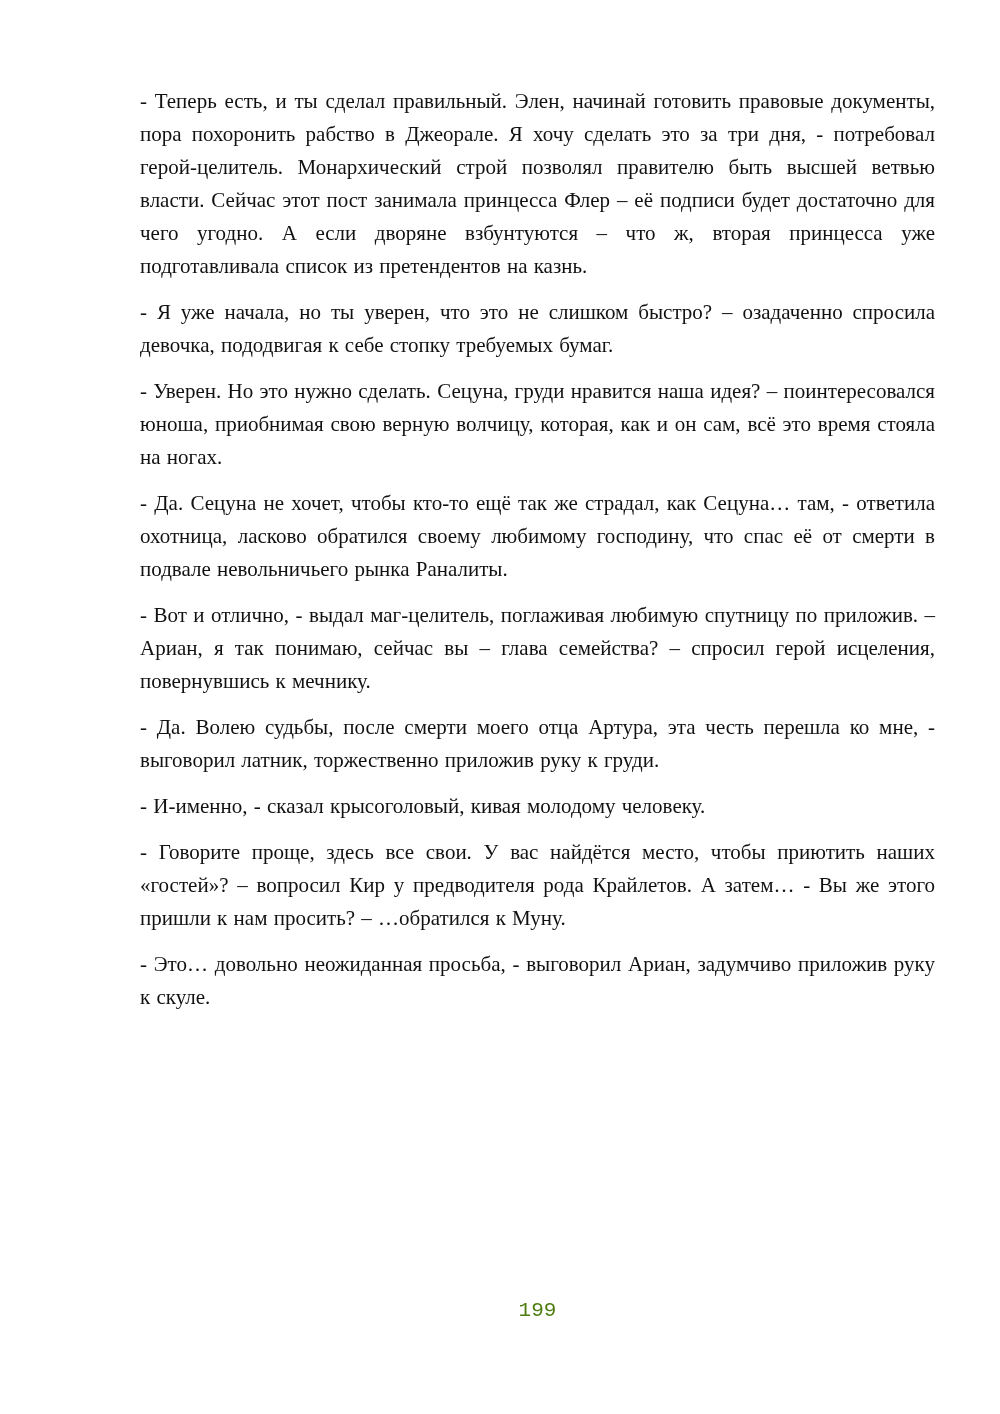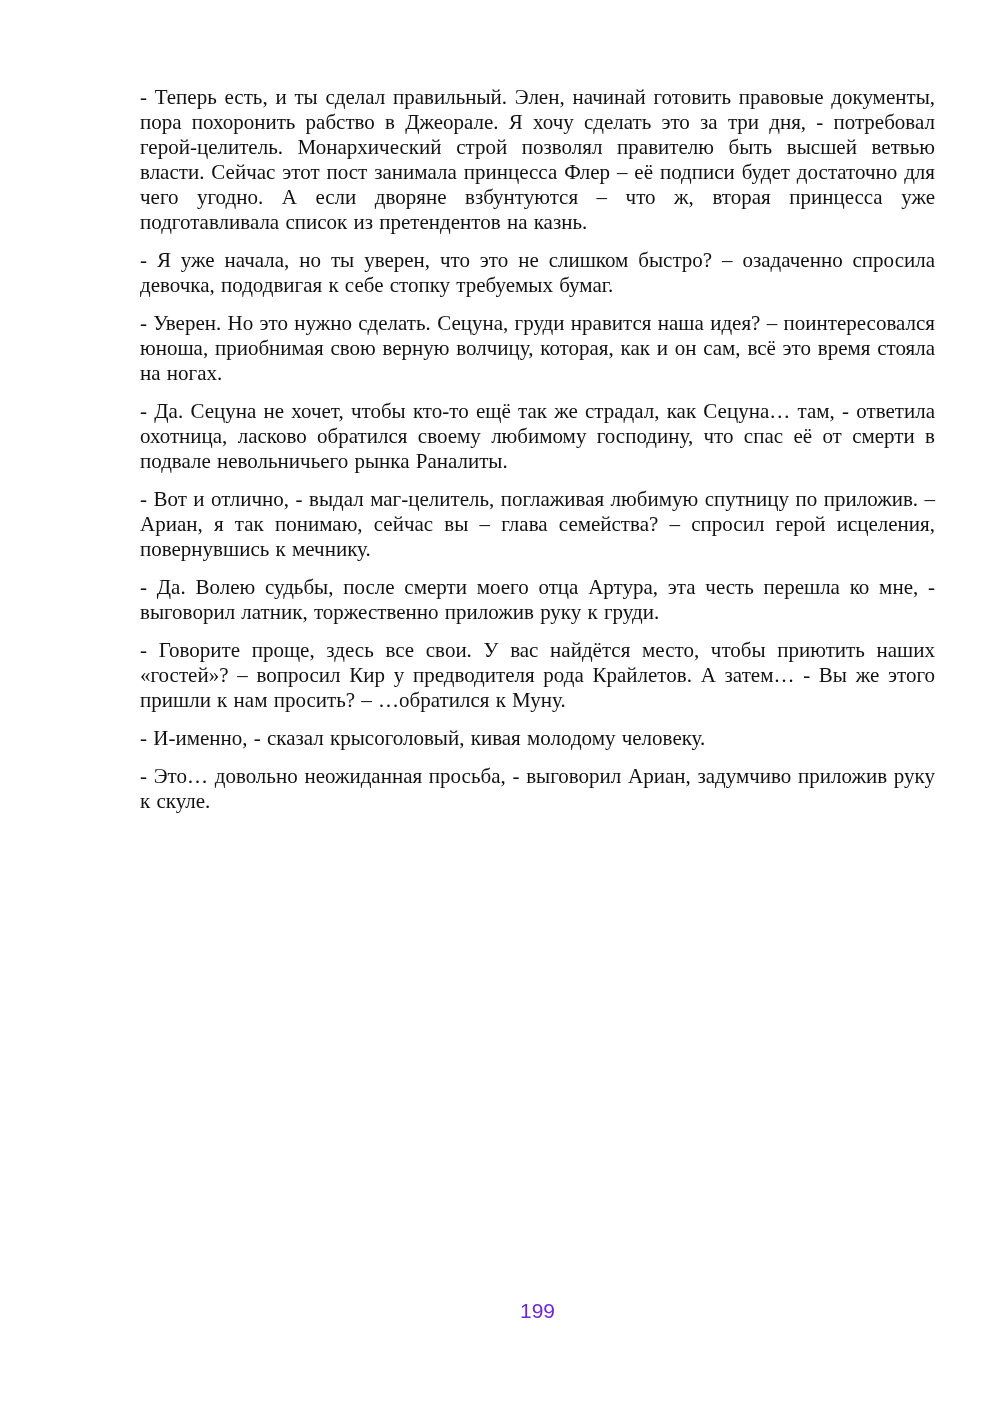--- a/index.html
+++ b/index.html
@@ -18,47 +18,47 @@
   }
   .content {
     position: absolute;
     left: 140px;
     right: 65px;
     top: 85px;
   }
   .content p {
     margin: 0 0 13px 0;
     font-size: 21px;
-    line-height: 25px;
+    line-height: 33px;
     text-align: justify;
     text-align-last: left;
     text-justify: inter-word;
     word-spacing: 1px;
   }
   .footer {
     position: absolute;
     left: 140px;
     right: 65px;
     top: 1298px;
     text-align: center;
-    font-family: Liberation Sans, sans-serif;
+    font-family: Liberation Mono, monospace;
     font-size: 21px;
     line-height: 26px;
-    color: #6d28d9;
+    color: #4d7c0f;
   }
 </style>
 </head>
 <body>
 
 <div class="page">
   <div class="content">
     <p>- Теперь есть, и ты сделал правильный. Элен, начинай готовить правовые документы, пора похоронить рабство в Джеорале. Я хочу сделать это за три дня, - потребовал герой-целитель. Монархический строй позволял правителю быть высшей ветвью власти. Сейчас этот пост занимала принцесса Флер – её подписи будет достаточно для чего угодно. А если дворяне взбунтуются – что ж, вторая принцесса уже подготавливала список из претендентов на казнь.</p>
     <p>- Я уже начала, но ты уверен, что это не слишком быстро? – озадаченно спросила девочка, пододвигая к себе стопку требуемых бумаг.</p>
     <p>- Уверен. Но это нужно сделать. Сецуна, груди нравится наша идея? – поинтересовался юноша, приобнимая свою верную волчицу, которая, как и он сам, всё это время стояла на ногах.</p>
     <p>- Да. Сецуна не хочет, чтобы кто-то ещё так же страдал, как Сецуна… там, - ответила охотница, ласково обратился своему любимому господину, что спас её от смерти в подвале невольничьего рынка Раналиты.</p>
     <p>- Вот и отлично, - выдал маг-целитель, поглаживая любимую спутницу по приложив. – Ариан, я так понимаю, сейчас вы – глава семейства? – спросил герой исцеления, повернувшись к мечнику.</p>
     <p>- Да. Волею судьбы, после смерти моего отца Артура, эта честь перешла ко мне, - выговорил латник, торжественно приложив руку к груди.</p>
+    <p>- И-именно, - сказал крысоголовый, кивая молодому человеку.</p>
     <p>- Говорите проще, здесь все свои. У вас найдётся место, чтобы приютить наших «гостей»? – вопросил Кир у предводителя рода Крайлетов. А затем… - Вы же этого пришли к нам просить? – …обратился к Муну.</p>
-    <p>- И-именно, - сказал крысоголовый, кивая молодому человеку.</p>
     <p>- Это… довольно неожиданная просьба, - выговорил Ариан, задумчиво приложив руку к скуле.</p>
   </div>
   <div class="footer">199</div>
 </div>
 
 </body></html>

